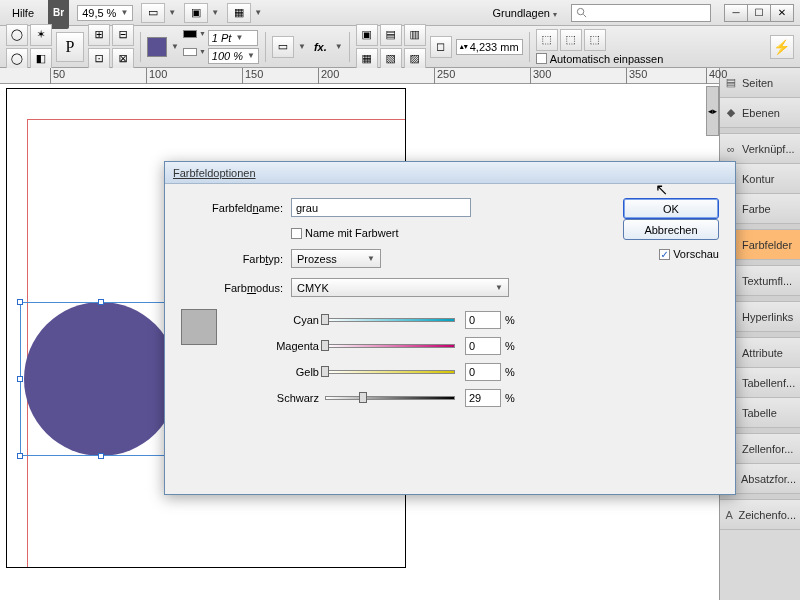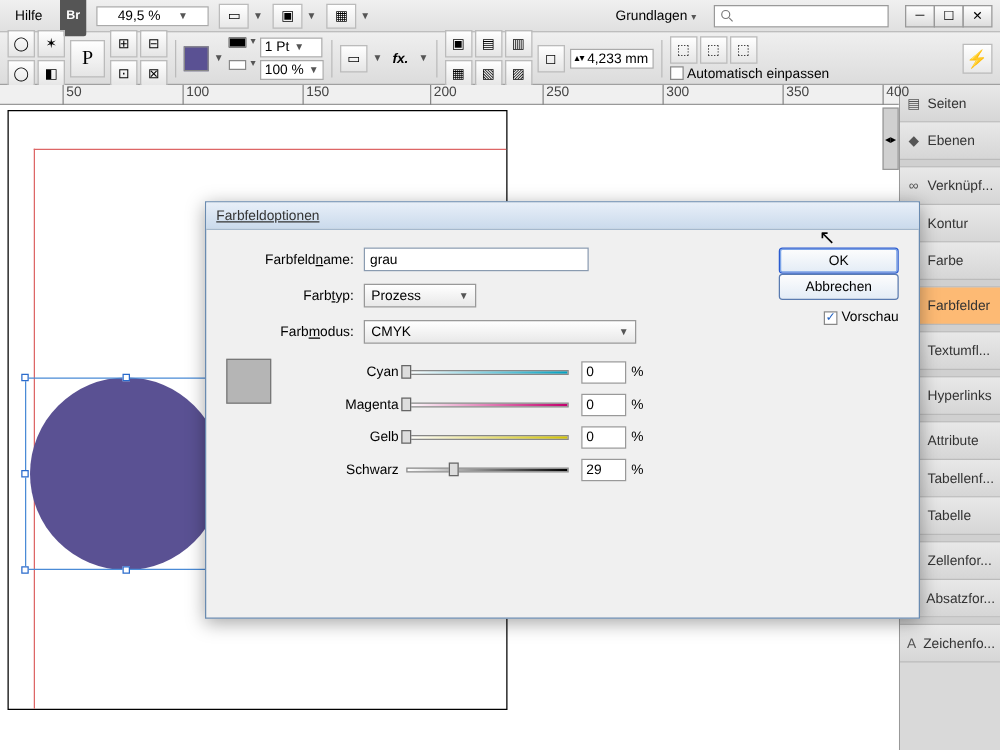--- a/index.html
+++ b/index.html
@@ -2,39 +2,39 @@
 <html><head>
 <meta charset="utf-8">
 <style>
 * { margin: 0; padding: 0; box-sizing: border-box; font-family: "Segoe UI", Tahoma, sans-serif; font-size: 11px; }
 body { background: #e8e8e8; width: 800px; height: 600px; overflow: hidden; position: relative; }
 
 
 .menubar { height: 26px; background: linear-gradient(#f0f0f0,#e0e0e0); border-bottom: 1px solid #b0b0b0; display: flex; align-items: center; padding: 0 6px; gap: 8px; justify-content: flex-end; }
 .menubar .help { padding: 2px 6px; }
 .br-badge { background: #555; color: #fff; padding: 11px 5px; font-weight: bold; border-radius: 2px; font-size: 10px; }
-.zoom { border: 1px solid #aaa; padding: 1px 16px; background: #fff; display: inline-flex; align-items: center; gap: 14px; }
+.zoom { border: 1px solid #aaa; padding: 1px 4px; background: #fff; display: inline-flex; align-items: center; gap: 4px; }
 .dd-arrow { font-size: 8px; color: #555; }
 .menubar .group { display: flex; align-items: center; gap: 3px; }
 .menubar .iconbtn { width: 24px; height: 20px; border: 1px solid #bbb; background: linear-gradient(#fff,#e8e8e8); display: flex; align-items: center; justify-content: center; }
 .workspace-sel { margin-left: auto; padding: 2px 6px; }
 .search { width: 140px; height: 18px; border: 1px solid #999; background: #fff; padding: 0 4px; display: flex; align-items: center; }
 .search svg { width: 11px; height: 11px; }
 .winbtns { display: flex; margin-left: 6px; }
 .winbtns div { width: 24px; height: 18px; border: 1px solid #999; background: linear-gradient(#fff,#ddd); margin-left: -1px; display: flex; align-items: center; justify-content: center; font-size: 10px; }
 
 
 .toolbar { height: 42px; background: linear-gradient(#efefef,#dcdcdc); border-bottom: 1px solid #a0a0a0; display: flex; align-items: center; padding: 0 6px; gap: 4px; }
 .toolbar .tbtn { width: 22px; height: 22px; background: linear-gradient(#fff,#e5e5e5); border: 1px solid #bbb; display: flex; align-items: center; justify-content: center; }
 .toolbar .tgrp { display: flex; flex-direction: column; gap: 2px; }
 .toolbar .tgrp .row { display: flex; gap: 2px; }
 .toolbar .sep { width: 1px; height: 30px; background: #bbb; margin: 0 2px; }
 .swatch { width: 20px; height: 20px; background: #5a5193; border: 1px solid #888; }
 .swatch.k { background: #000; }
-.stroke-wt { border: 1px solid #aaa; background: #fff; padding: 1px 3px; display: inline-flex; align-items: center; gap: 4px; min-width: 50px; }
+.stroke-wt { border: 1px solid #aaa; background: #fff; padding: 1px 3px; display: inline-flex; align-items: center; gap: 4px; min-width: 50px; font-style: italic; }
 .fx { padding: 2px 4px; font-style: italic; font-weight: bold; }
 .num-in { border: 1px solid #aaa; background: #fff; padding: 1px 3px; min-width: 56px; display: inline-flex; align-items: center; }
 .chk { display: flex; align-items: center; gap: 3px; }
 .chk-box { width: 11px; height: 11px; border: 1px solid #888; background: #fff; }
 .lightning { margin-left: auto; width: 24px; height: 24px; font-size: 14px; color: #555; display:flex; align-items:center; justify-content:center; border:1px solid #bbb; background:linear-gradient(#fff,#e8e8e8); }
 
 
 .work { display: flex; height: 532px; }
 .canvas-wrap { flex: 1; position: relative; background: #fff; }
 .ruler-h { height: 16px; background: #f0f0f0; border-bottom: 1px solid #999; position: relative; font-size: 9px; color: #444; }
@@ -205,21 +205,21 @@
     </div>
   <span class="lightning">⚡</span>
 </div>
 
 <div class="work">
   <div class="canvas-wrap">
     <div class="ruler-h">
       <span class="tick" style="left:50px">50</span>
       <span class="tick" style="left:146px">100</span>
       <span class="tick" style="left:242px">150</span>
-      <span class="tick" style="left:344px">200</span>
+      <span class="tick" style="left:318px">200</span>
       <span class="tick" style="left:434px">250</span>
       <span class="tick" style="left:530px">300</span>
       <span class="tick" style="left:626px">350</span>
       <span class="tick" style="left:706px">400</span>
     </div>
     <div class="canvas">
       <div class="page">
         <div class="margin"></div>
       </div>
       <div class="circle-sel">
@@ -307,20 +307,26 @@
 
 <div class="dialog">
   <div class="titlebar">
       <span>Farbfeldoptionen</span>
     </div>
   <div class="body">
     <div class="form">
       <div class="frow">
         <label><span>Farbfeld</span><span class="underline">n</span><span>ame:</span></label>
         <input class="tinput" value="grau" style="">
+      </div>
+      <div class="frow" style="margin-left:110px">
+        <span class="chk">
+            <span class="chk-box"></span>
+            <span>Name mit Farbwert</span>
+          </span>
       </div>
       <div class="frow">
         <label><span>Farb</span><span class="underline">t</span><span>yp:</span></label>
         <span class="select">
             <span>Prozess</span>
             <span class="dd-arrow">▼</span>
           </span>
       </div>
       <div class="frow">
         <label><span>Farb</span><span class="underline">m</span><span>odus:</span></label>

